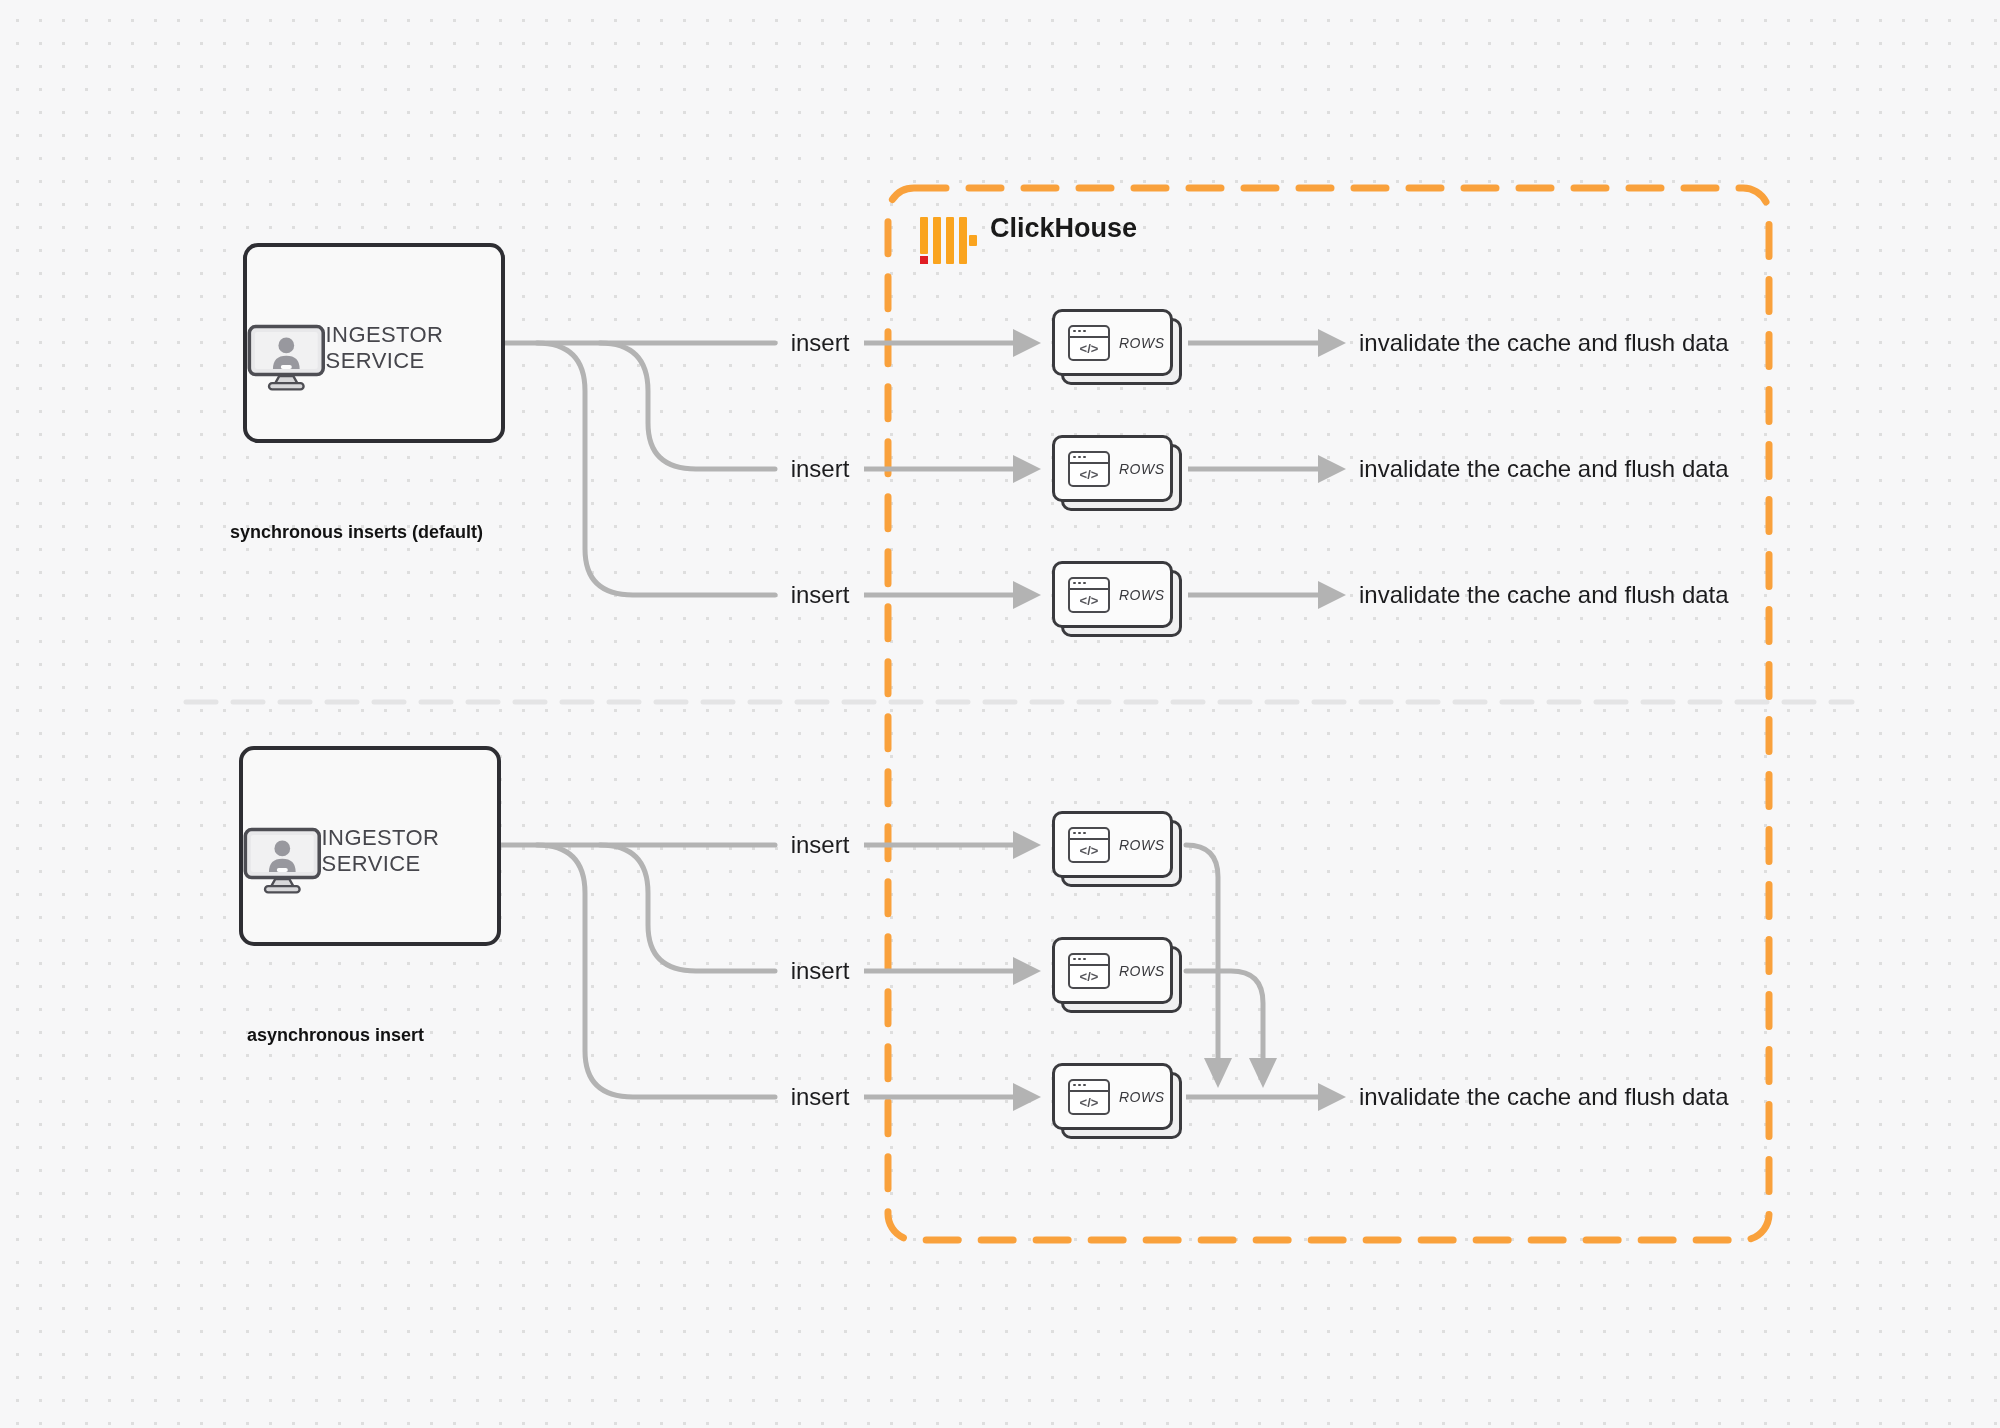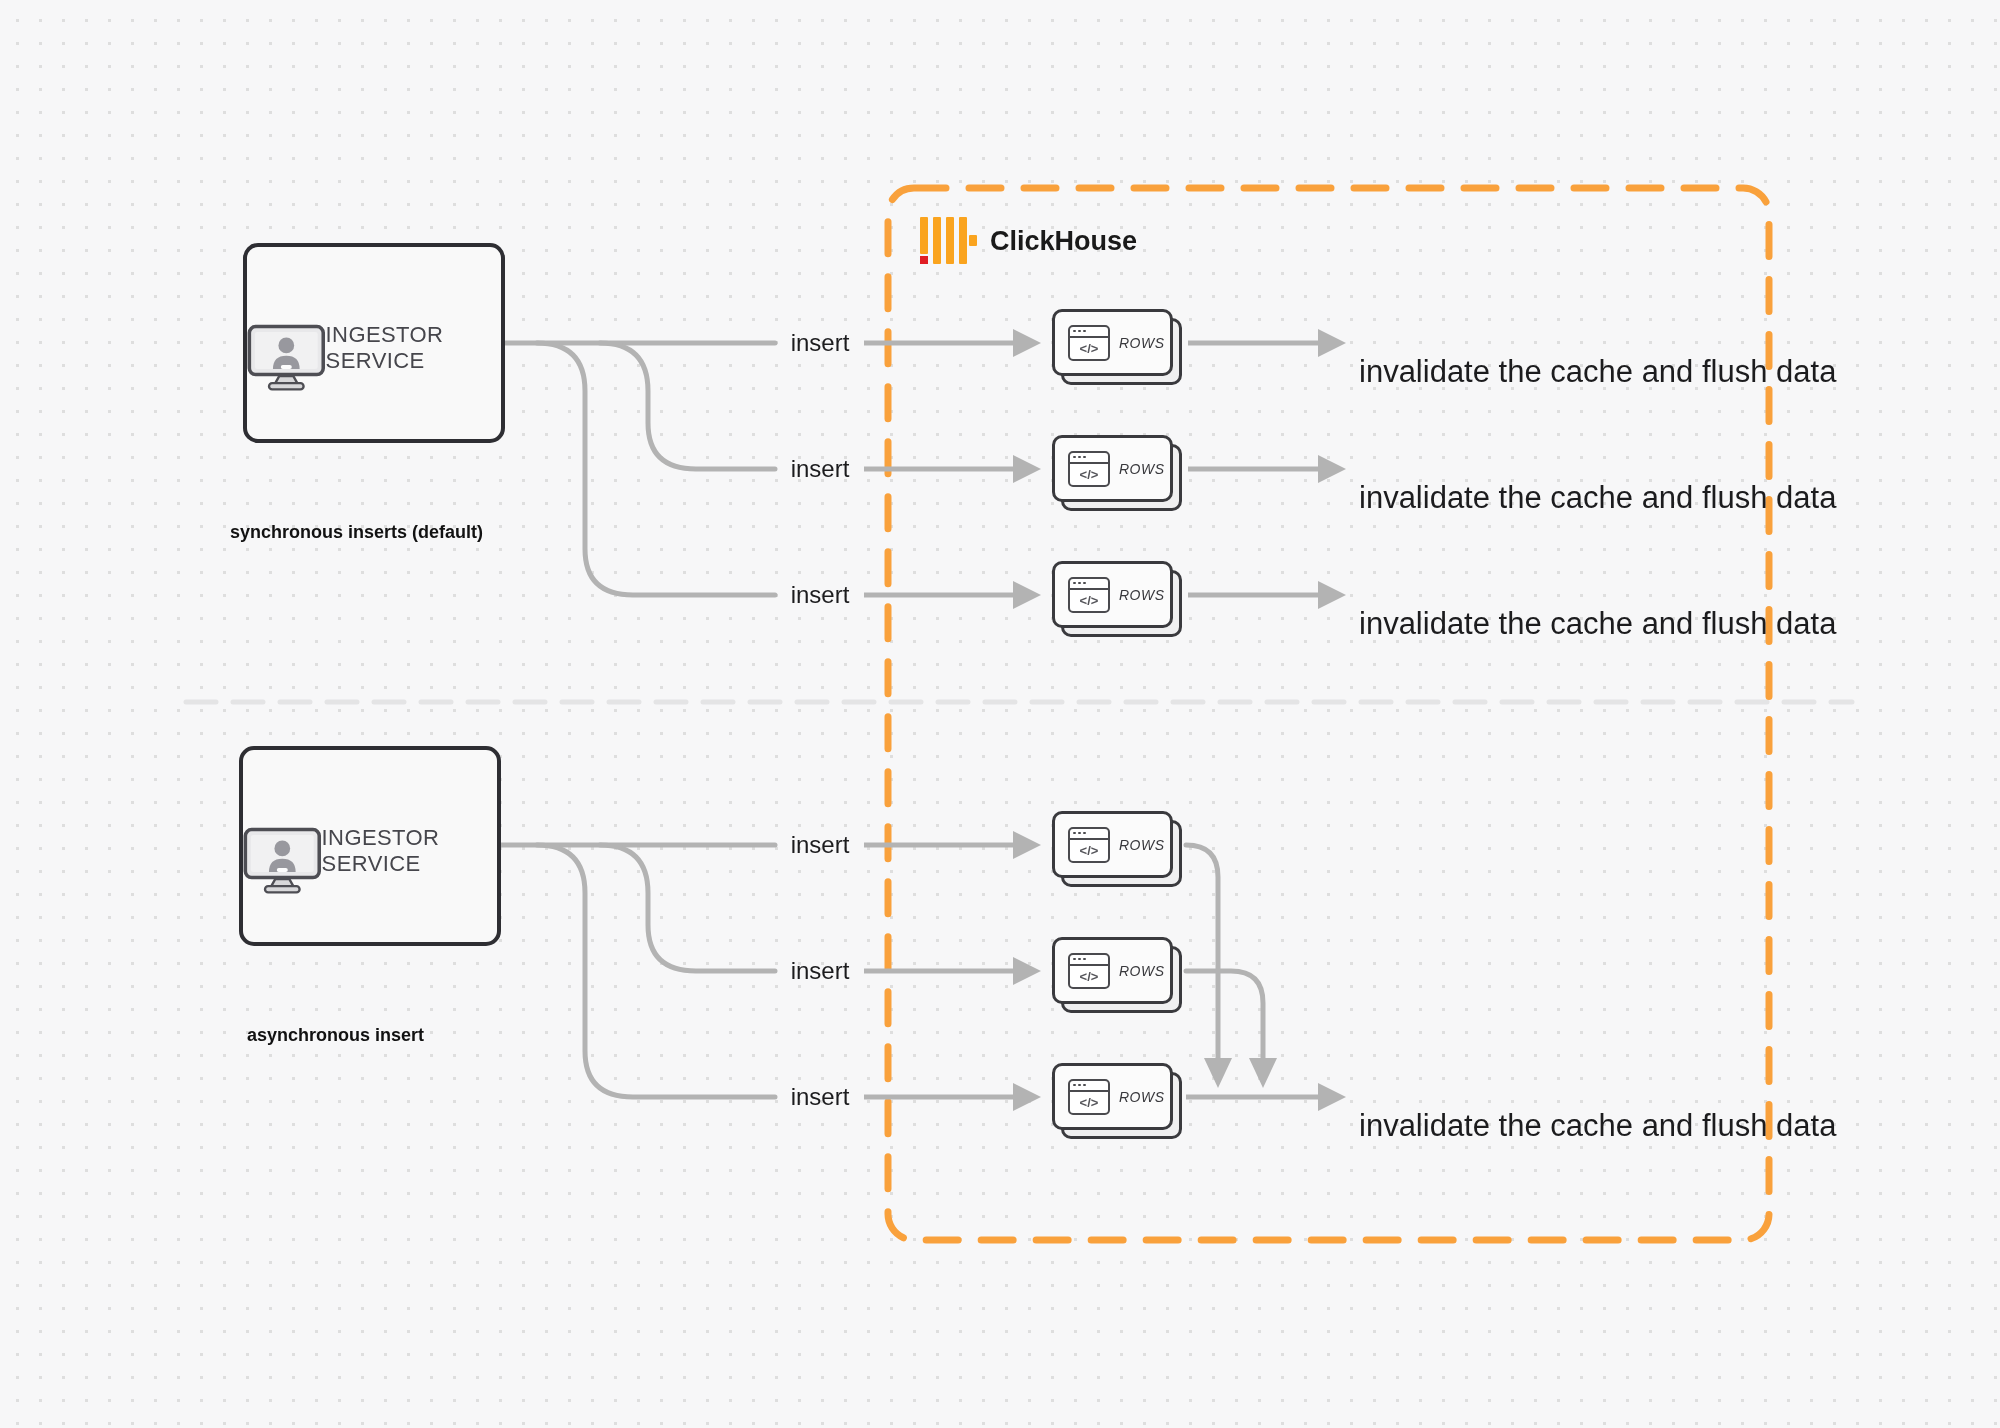--- a/index.html
+++ b/index.html
@@ -14,34 +14,34 @@
   .wire{fill:none;stroke:#b3b3b3;stroke-width:5;}
   .wire-round{fill:none;stroke:#b3b3b3;stroke-width:5;stroke-linecap:round;}
   .ahead{fill:#b3b3b3;stroke:none;}
 
   
   .ch-logo{position:absolute;left:920px;top:217px;width:58px;height:48px;z-index:3;}
   .ch-logo .bar{position:absolute;top:0;width:8px;height:47px;background:#faa41f;border-radius:1px;}
   .ch-logo .bar-short{position:absolute;left:0;top:0;width:8px;height:37px;background:#faa41f;border-radius:1px;}
   .ch-logo .bar-red{position:absolute;left:0;top:39px;width:8px;height:8px;background:#e01e24;}
   .ch-logo .bar-mini{position:absolute;left:49px;top:18px;width:8px;height:11px;background:#faa41f;border-radius:1px;}
-  .ch-label{position:absolute;left:990px;top:225px;font-size:27px;line-height:32px;font-weight:600;color:#1a1a1a;z-index:3;}
+  .ch-label{position:absolute;left:990px;top:212px;font-size:27px;line-height:32px;font-weight:600;color:#1a1a1a;z-index:3;}
 
   
   .ingestor{position:absolute;width:262px;height:200px;box-sizing:border-box;
     background:#f9f9f9;border:4px solid #2e2e33;border-radius:15px;z-index:3;
     display:flex;flex-direction:row;align-items:center;justify-content:flex-start;}
   .ingestor .mon{margin-top:30px;}
   .ingestor-label{margin-top:10px;font-size:22px;color:#46464c;letter-spacing:.4px;}
 
   .caption{position:absolute;font-size:18px;font-weight:700;color:#121212;z-index:3;line-height:32px;}
 
   
   .insert-label{position:absolute;width:100px;text-align:center;font-size:24px;line-height:32px;color:#1c1c1e;z-index:3;}
-  .result-label{position:absolute;font-size:31px;line-height:32px;color:#1c1c1e;z-index:3;white-space:nowrap;margin-top:29px;}
+  .result-label{position:absolute;font-size:24px;line-height:32px;color:#1c1c1e;z-index:3;white-space:nowrap;}
 
   
   .rows-card{position:absolute;width:121px;height:67px;z-index:2;}
   .rows-card .back{position:absolute;left:9px;top:9px;width:121px;height:67px;box-sizing:border-box;
     background:#efeff0;border:3px solid #3a3a3e;border-radius:10px;}
   .rows-card .front{position:absolute;left:0;top:0;width:121px;height:67px;box-sizing:border-box;
     background:#fbfbfb;border:3px solid #3a3a3e;border-radius:10px;
     display:flex;align-items:center;}
   .bwin{width:42px;height:36px;box-sizing:border-box;margin-left:13px;flex:none;
     background:#fff;border:2.5px solid #4a4a4e;border-radius:5px;display:flex;flex-direction:column;}

